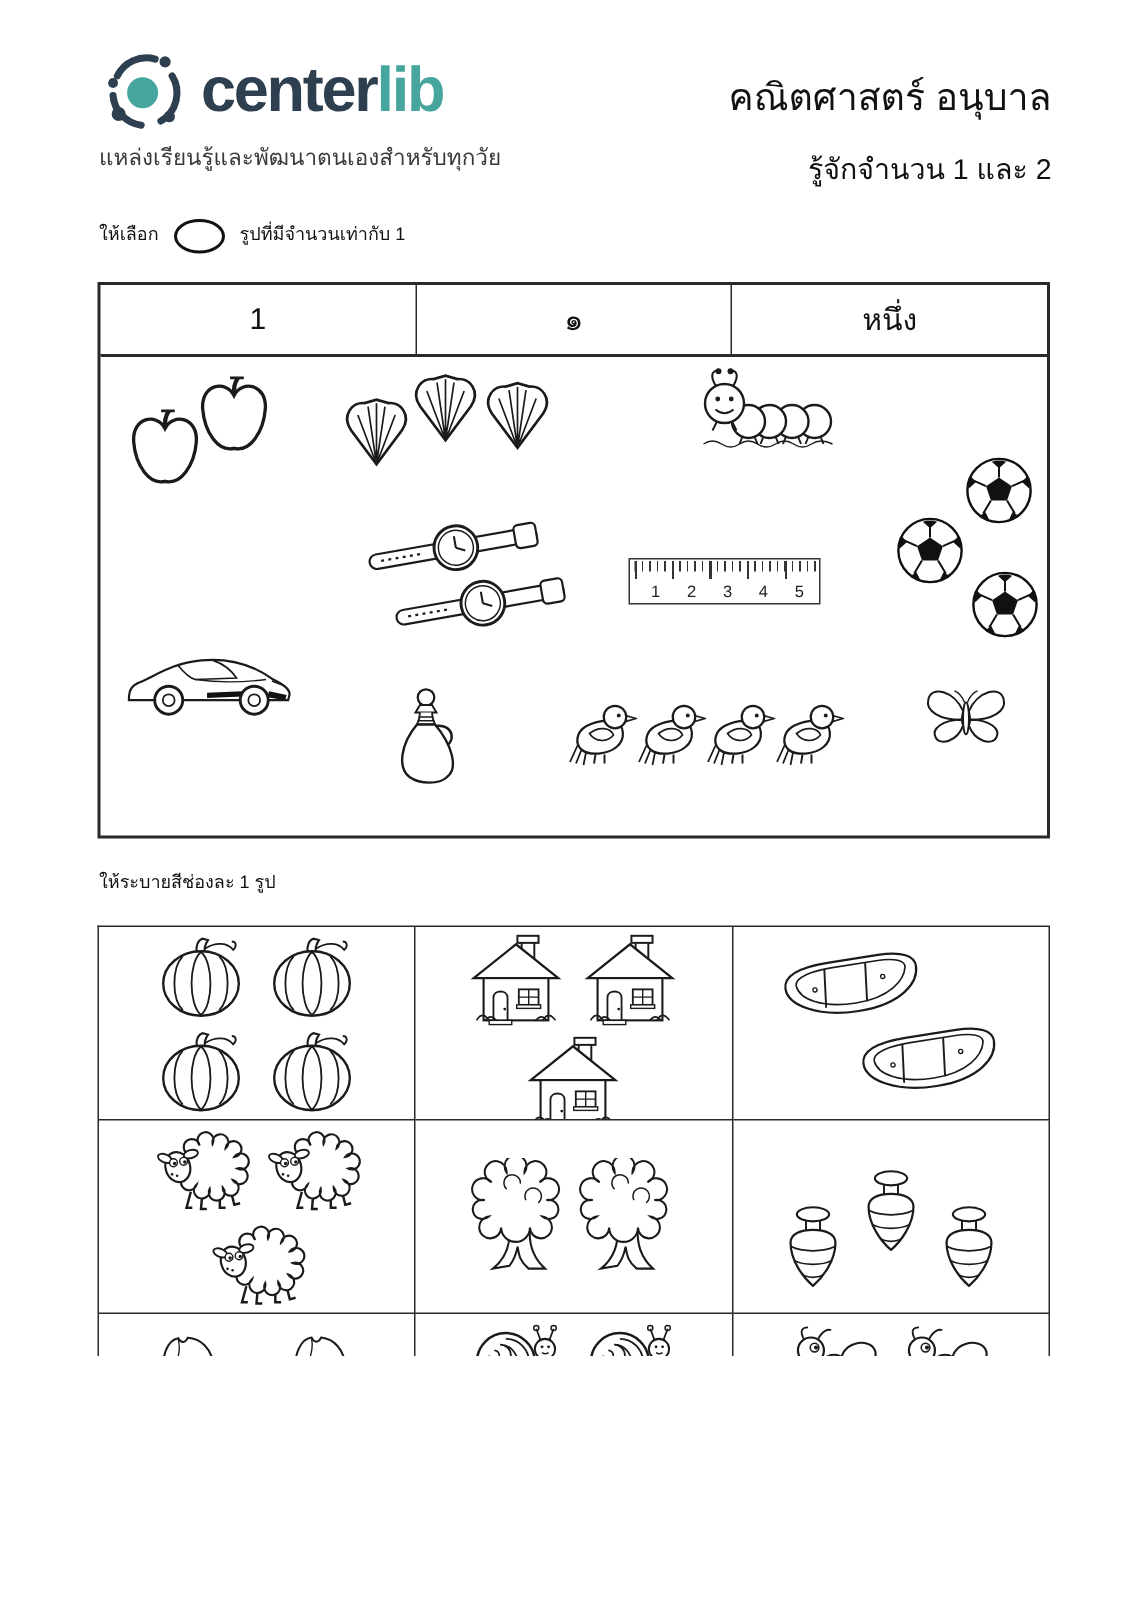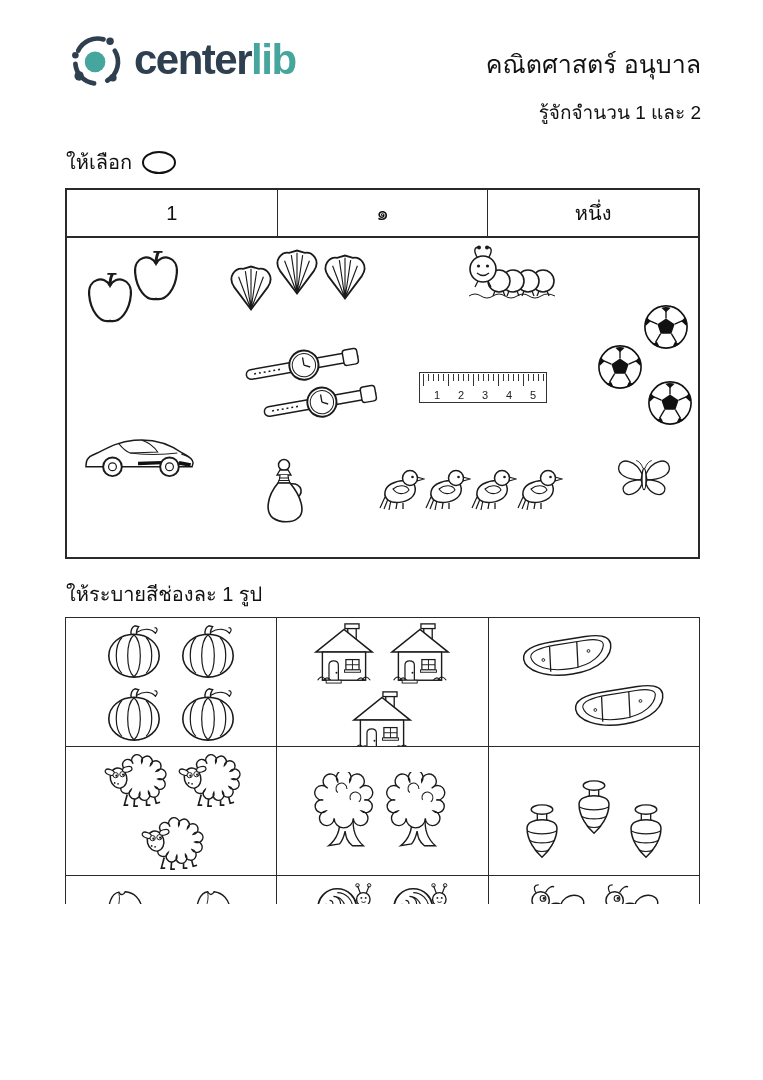--- a/index.html
+++ b/index.html
@@ -12,21 +12,21 @@
 .logo-row{display:flex;align-items:center;gap:8px}
 .logo-icon{width:60px;height:60px}
 .logo-text{font-size:42px;font-weight:700;letter-spacing:-1.5px;color:#2e3f50}
 .logo-text .accent{color:#46a59d}
 .tagline{margin-top:3px;font-size:15px;color:#3a3a3a}
 .title-block{position:absolute;right:62px;top:44px;text-align:right}
 .ws-title{font-size:25px;font-weight:normal}
 .ws-subtitle{font-size:19px;margin-top:13px}
 
 
-.instr{position:absolute;left:66px;font-size:20px;display:flex;align-items:center;gap:10px}
+.instr{position:absolute;left:66px;font-size:12px;display:flex;gap:10px}
 .instr1{top:146px}
 .instr2{top:578px}
 .oval{display:inline-block;width:34px;height:23px;border:2px solid #111;border-radius:50%}
 
 
 .numtable{position:absolute;left:65px;top:188px;width:635px;height:371px;border:2px solid #2a2a2a;background:#fff}
 .numrow{display:flex;height:48px;border-bottom:2px solid #2a2a2a}
 .numcell{flex:1;display:flex;align-items:center;justify-content:center;font-size:20px;border-right:1.6px solid #2a2a2a}
 .numcell:last-child{border-right:none}
 .picbox{position:relative;height:319px}
@@ -266,30 +266,32 @@
         <path d="M13 22 A23 23 0 0 1 40 10" fill="none" stroke="#2e3f50" stroke-width="5" stroke-linecap="round"></path>
         <path d="M52 22 A23 23 0 0 1 44 54" fill="none" stroke="#2e3f50" stroke-width="5" stroke-linecap="round"></path>
         <path d="M30 57 A23 23 0 0 1 10 36" fill="none" stroke="#2e3f50" stroke-width="5" stroke-linecap="round"></path>
         <circle cx="10" cy="27" r="3.5" fill="#2e3f50"></circle>
         <circle cx="47" cy="12" r="4" fill="#2e3f50"></circle>
         <circle cx="50" cy="51" r="4" fill="#2e3f50"></circle>
         <circle cx="14" cy="49" r="5" fill="#2e3f50"></circle>
       </svg>
       <div class="logo-text"><span>center</span><span class="accent">lib</span></div>
     </div>
+    <div class="tagline">แหล่งเรียนรู้และพัฒนาตนเองสำหรับทุกวัย</div>
   </div>
 
   <div class="title-block">
     <div class="ws-title">คณิตศาสตร์ อนุบาล</div>
     <div class="ws-subtitle">รู้จักจำนวน 1 และ 2</div>
   </div>
 
   <div class="instr instr1">
     <span>ให้เลือก</span>
     <span class="oval"></span>
+    <span>รูปที่มีจำนวนเท่ากับ 1</span>
   </div>
 
   <div class="numtable">
     <div class="numrow">
       <div class="numcell">1</div>
       <div class="numcell">๑</div>
       <div class="numcell">หนึ่ง</div>
     </div>
     <div class="picbox">
       <div class="grp grp-apples">

